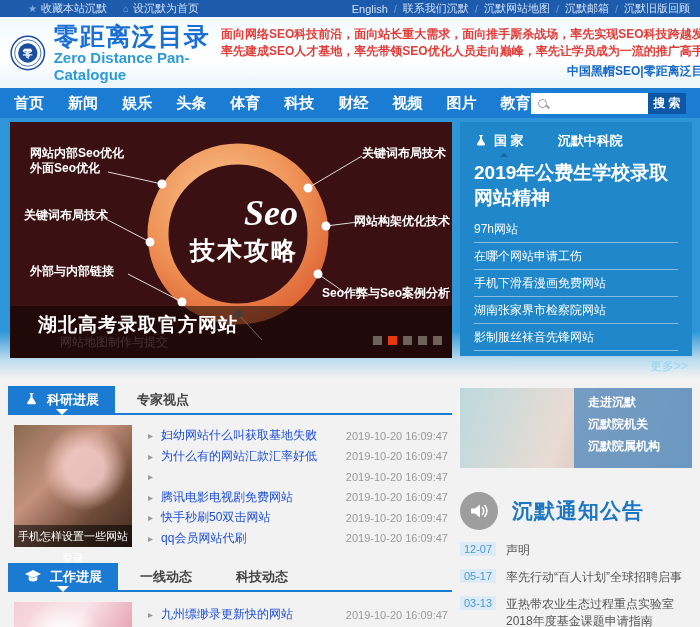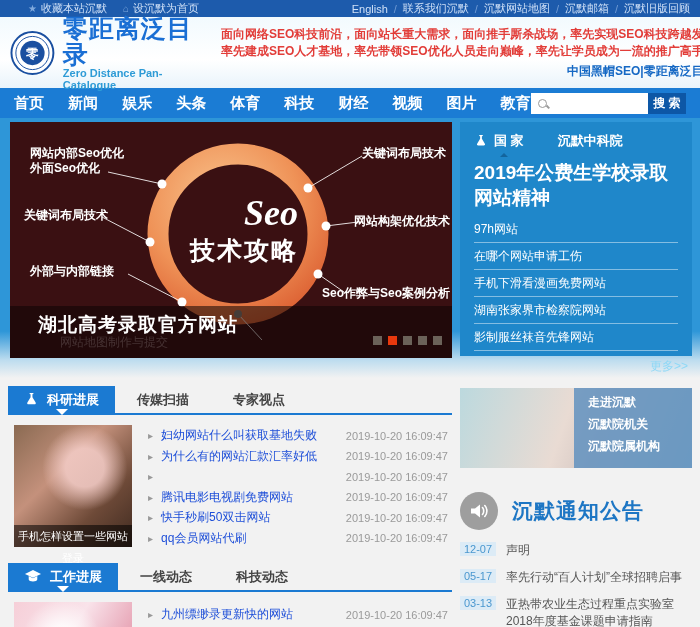--- a/index.html
+++ b/index.html
@@ -15,21 +15,21 @@
   .tb-ico { color:#7fa9dd; font-size:10px; }
   .tb-right { margin-left:auto; display:flex; align-items:center; gap:6px; }
   .tb-sep { color:#6f9ad4; }
 
   
   .header { height:71px; background:linear-gradient(180deg,#f2fafe 0%,#ffffff 60%,#e9f4fb 100%);
     display:flex; align-items:center; padding:0 10px; }
   .logo-wrap { display:flex; align-items:center; gap:8px; min-width:205px; cursor:pointer; }
   .seal { width:46px; height:46px; }
   .site-title { color:#1a6fd4; font-size:25px; font-weight:bold; letter-spacing:1px; line-height:26px; }
-  .site-sub { color:#2e9bd6; font-size:11px; font-weight:bold; }
+  .site-sub { color:#2e9bd6; font-size:15px; font-weight:bold; }
   .slogan { flex:1; padding:0 6px; }
   .slogan-l { color:#e23d39; font-size:12px; font-weight:bold; line-height:17px; white-space:nowrap; }
   .slogan-tag { color:#1568c4; font-size:12px; font-weight:bold; text-align:right; margin-top:3px; }
 
   
   .nav { height:30px; background:#1b7cd4; display:flex; align-items:center; padding:0 14px; }
   .nav-items { display:flex; justify-content:space-between; width:540px; }
   .nav-item { color:#fff; font-size:15px; font-weight:bold; cursor:pointer; }
   .search { margin-left:auto; width:122px; height:21px; background:#fff; display:flex; align-items:center; padding:0 4px; }
   .mag { width:9px; height:9px; border:1.5px solid #9a9a9a; border-radius:50%; position:relative; margin:0 3px; }
@@ -279,21 +279,20 @@
 
   <div class="col-left">
 
     <div class="sec-tabs">
       <div class="sec-tab-active">
         <svg width="15" height="17" viewBox="0 0 16 16">
           <path d="M6 1h4v1.2l-1 .3v3l3.4 5.6c.6 1-.1 2-1.2 2H4.8c-1.1 0-1.8-1-1.2-2L7 5.5v-3l-1-.3z" fill="#ffffff"></path>
         </svg>
         <span>科研进展</span>
       </div>
-      <div class="sec-tab">传媒扫描</div>
       <div class="sec-tab">专家视点</div>
     </div>
 
     <div class="news-row">
       <div class="thumb thumb1">
         <div class="thumb-cap">手机怎样设置一些网站登录</div>
       </div>
       <div class="news-list">
         <div class="news-item">
           <span class="n-arrow">▸</span>

